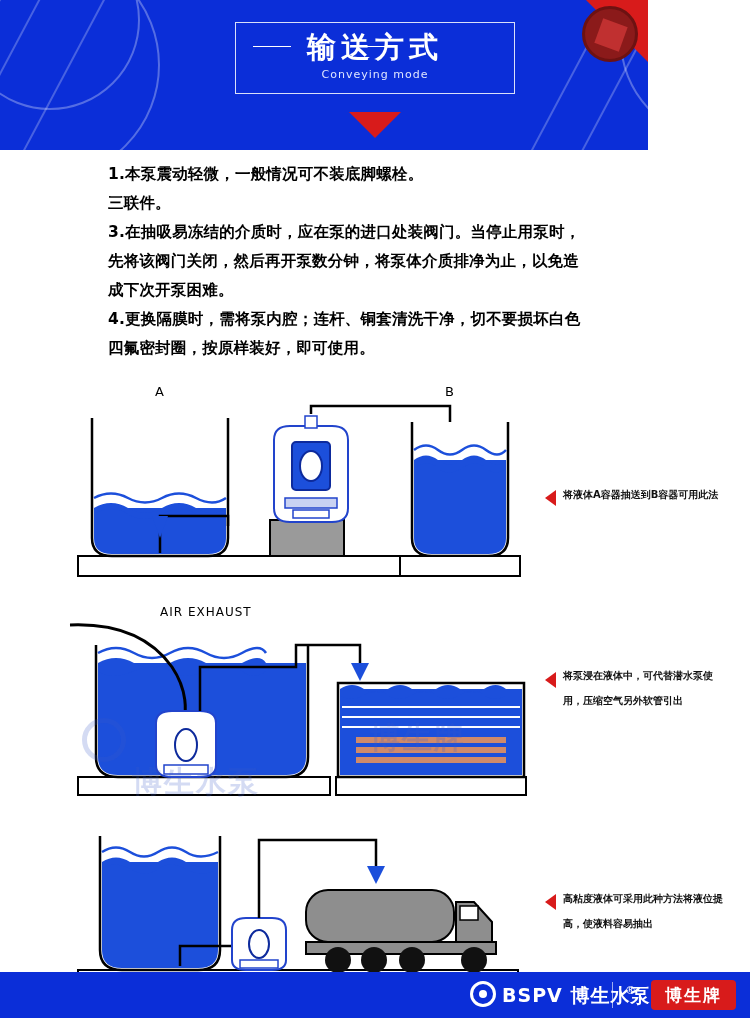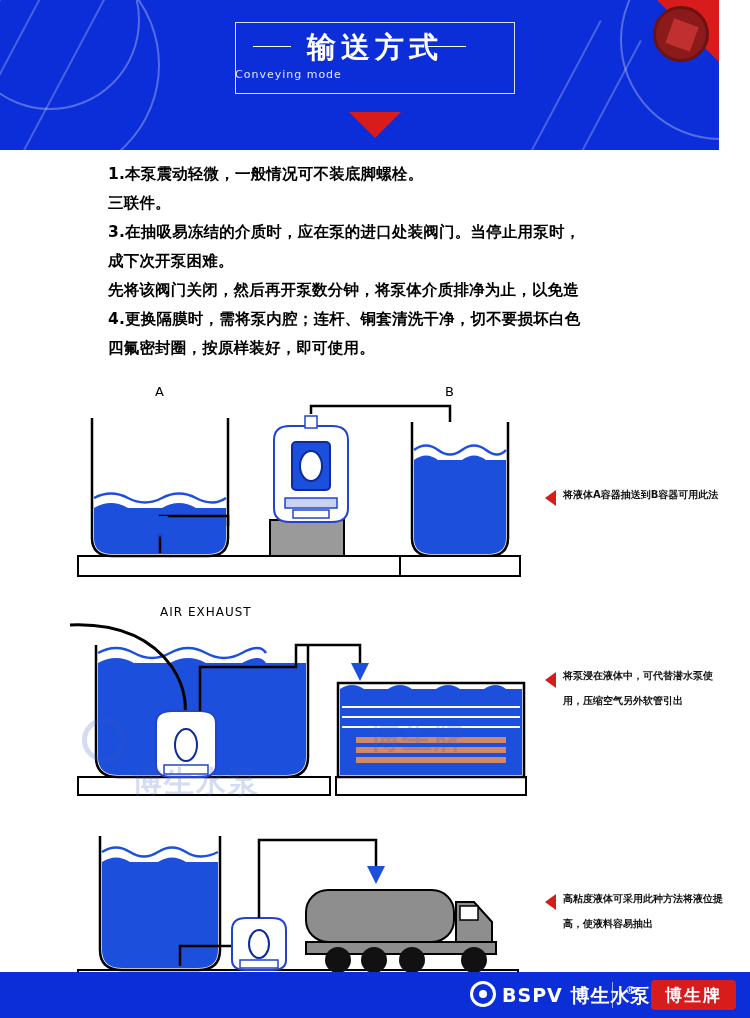--- a/index.html
+++ b/index.html
@@ -7,21 +7,21 @@
   body {
     width:750px; height:1018px;
     font-family: "DejaVu Sans", "Liberation Sans", sans-serif;
     background:#ffffff;
     position:relative;
     overflow:hidden;
   }
 
   
   .header {
-    position:absolute; left:0; top:0; width:719px; height:150px;
+    position:absolute; left:0; top:0; width:648px; height:150px;
     background:#0b2ed8;
     overflow:hidden;
   }
   .hdr-diag {
     position:absolute;
     background:rgba(255,255,255,0.25);
     transform-origin:0 0;
   }
   .hdr-arc {
     position:absolute;
@@ -50,21 +50,21 @@
     border:1px solid rgba(255,255,255,0.85);
   }
   .title-main {
     position:absolute; left:235px; top:30px; width:280px;
     text-align:center; color:#fff; font-size:29px; font-weight:bold;
     letter-spacing:5px;
     line-height:34px;
   }
   .title-sub {
     position:absolute; left:235px; top:68px; width:280px;
-    text-align:left; color:#dfe6ff; font-size:11px;
+    text-align:center; color:#dfe6ff; font-size:11px;
     letter-spacing:1px;
   }
   .title-rule-l, .title-rule-r {
     position:absolute; top:46px; height:1px; background:#fff; width:38px;
   }
   .title-rule-l { left:253px; }
   .title-rule-r { right:253px; }
   .hdr-arrow {
     position:absolute; left:349px; top:112px;
     width:0;height:0;
@@ -170,22 +170,22 @@
   <div class="title-rule-r"></div>
   <div class="title-main">输送方式</div>
   <div class="title-sub">Conveying mode</div>
   <div class="hdr-arrow"></div>
 </div>
 
 <div class="body-text">
   <p>1.本泵震动轻微，一般情况可不装底脚螺栓。</p>
   <p>三联件。</p>
   <p>3.在抽吸易冻结的介质时，应在泵的进口处装阀门。当停止用泵时，</p>
+  <p>先将该阀门关闭，然后再开泵数分钟，将泵体介质排净为止，以免造</p>
   <p>成下次开泵困难。</p>
-  <p>先将该阀门关闭，然后再开泵数分钟，将泵体介质排净为止，以免造</p>
   <p>4.更换隔膜时，需将泵内腔；连杆、铜套清洗干净，切不要损坏白色</p>
   <p>四氟密封圈，按原样装好，即可使用。</p>
 </div>
 
 <div class="panel" id="panel1">
   <svg width="640" height="200" viewBox="0 0 640 200">
 
     <rect x="18" y="158" width="350" height="20" fill="#ffffff" stroke="#000" stroke-width="2"></rect>
 
     <path d="M32,20 L32,140 Q32,158 52,158 L148,158 Q168,158 168,140 L168,20" fill="#ffffff" stroke="#000" stroke-width="2.5"></path>

